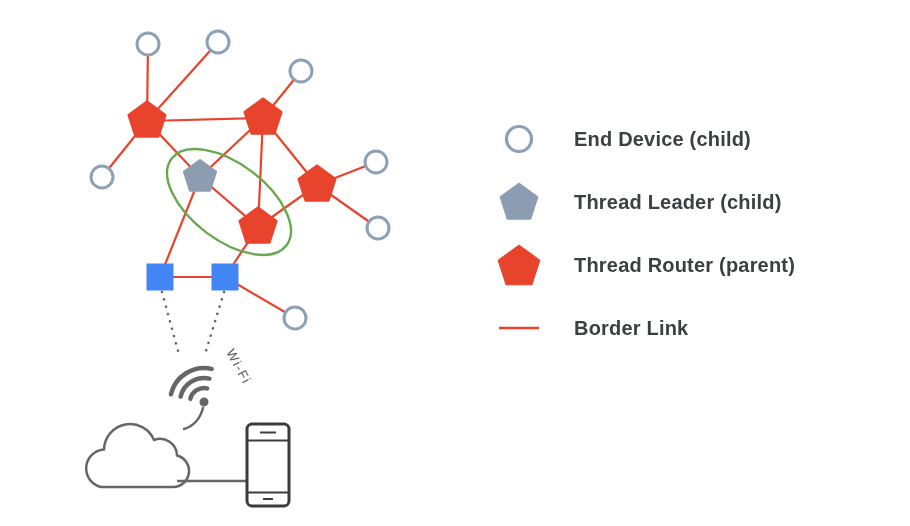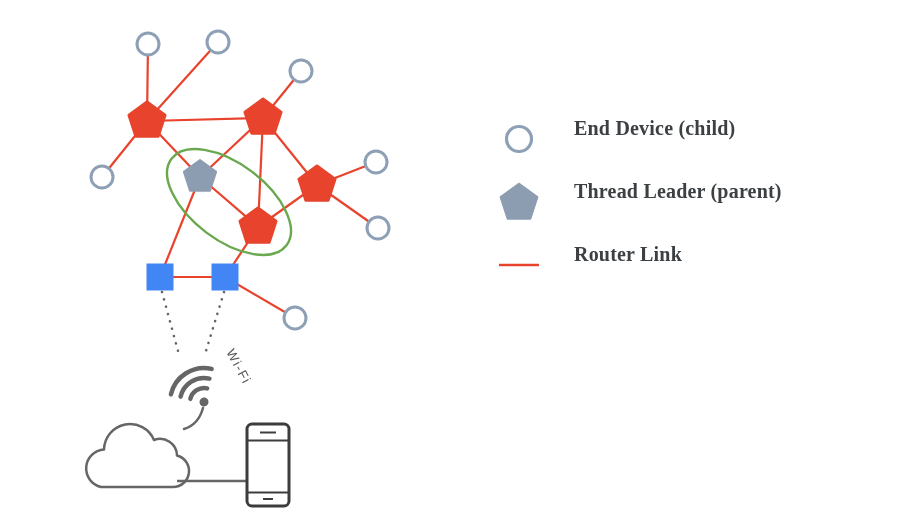--- a/index.html
+++ b/index.html
@@ -20,24 +20,23 @@
     left: 0;
     top: 0;
   }
   .legend {
     position: absolute;
     left: 497px;
     top: 117px;
   }
   .legend-row {
     display: flex;
-    align-items: flex-start;
+    align-items: center;
     height: 44px;
     margin-bottom: 19px;
-    font-family: Liberation Serif, serif;
   }
   .legend-icon {
     width: 44px;
     height: 44px;
     flex: 0 0 44px;
     margin-right: 33px;
   }
   .legend-label {
     font-size: 20px;
     font-weight: 700;
@@ -126,26 +125,32 @@
       <svg class="legend-icon" viewBox="0 0 44 44">
         <circle cx="22" cy="22" r="12.5" fill="#ffffff" stroke="#8da0b6" stroke-width="3.2"></circle>
       </svg>
       <span class="legend-label">End Device (child)</span>
     </div>
 
     <div class="legend-row">
       <svg class="legend-icon" viewBox="0 0 44 44">
         <polygon points="22,3 41.02,16.82 33.76,39.18 10.24,39.18 2.98,16.82" fill="#8d9db1" stroke="#8d9db1" stroke-width="1" stroke-linejoin="round"></polygon>
       </svg>
-      <span class="legend-label">Thread Leader (parent)</span>
+      <span class="legend-label">Thread Leader (child)</span>
     </div>
 
+    <div class="legend-row">
+      <svg class="legend-icon" viewBox="0 0 44 44">
+        <polygon points="22,2 42.92,17.2 34.93,41.8 9.07,41.8 1.08,17.2" fill="#e8432c" stroke="#e8432c" stroke-width="1" stroke-linejoin="round"></polygon>
+      </svg>
+      <span class="legend-label">Thread Router (parent)</span>
+    </div>
 
 
     <div class="legend-row">
       <svg class="legend-icon" viewBox="0 0 44 44">
         <line x1="2" y1="22" x2="42" y2="22" stroke="#e8432c" stroke-width="2.4"></line>
       </svg>
-      <span class="legend-label">Router Link</span>
+      <span class="legend-label">Border Link</span>
     </div>
 
   </div>
 </div>
 
 </body></html>

